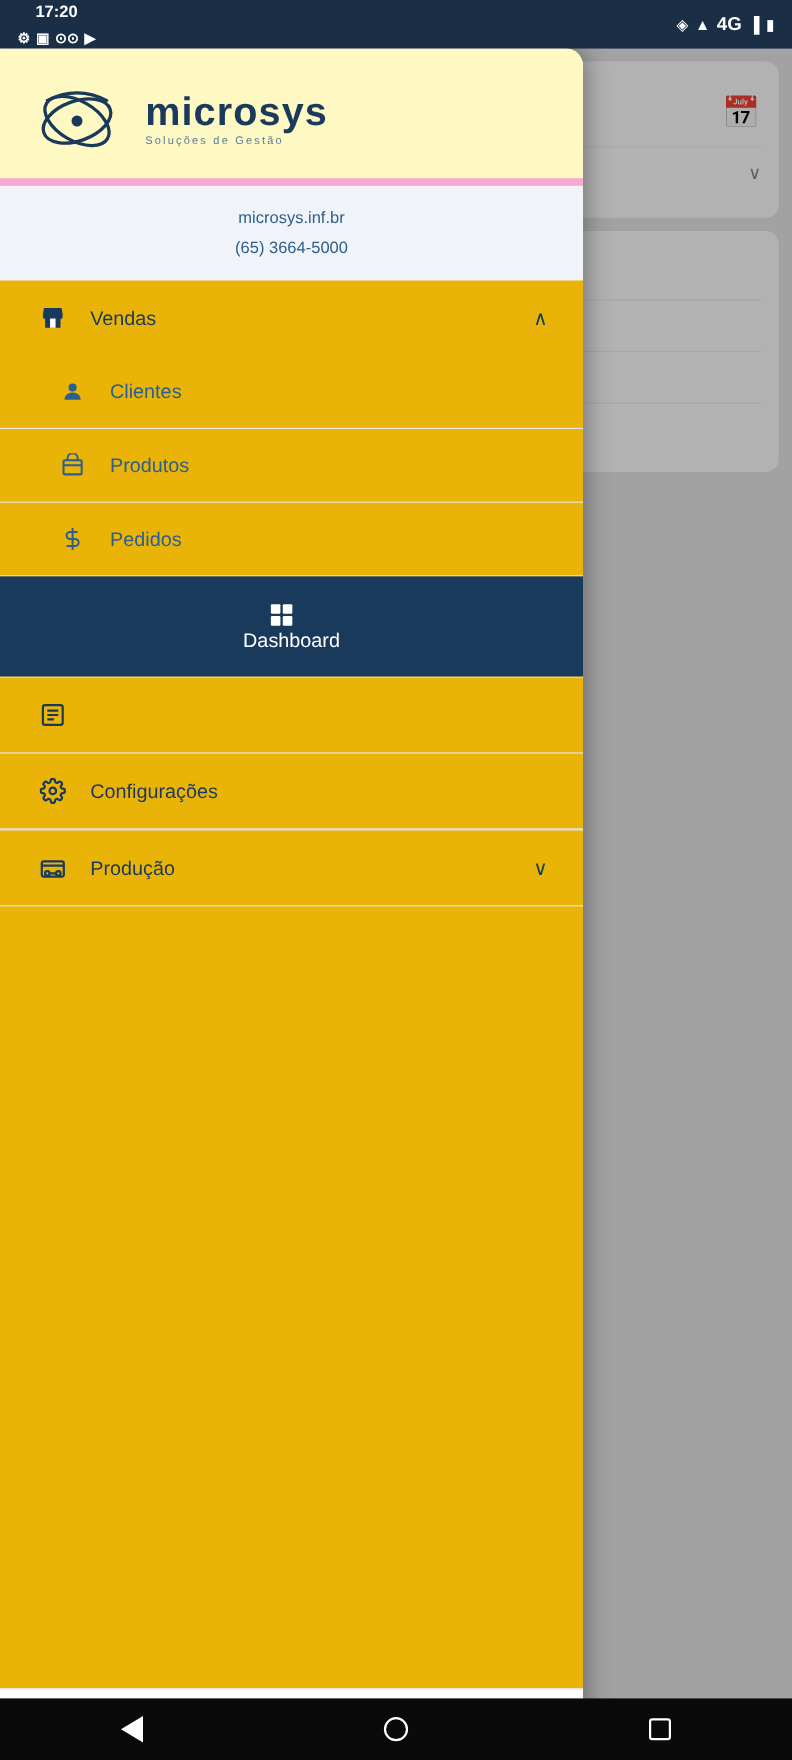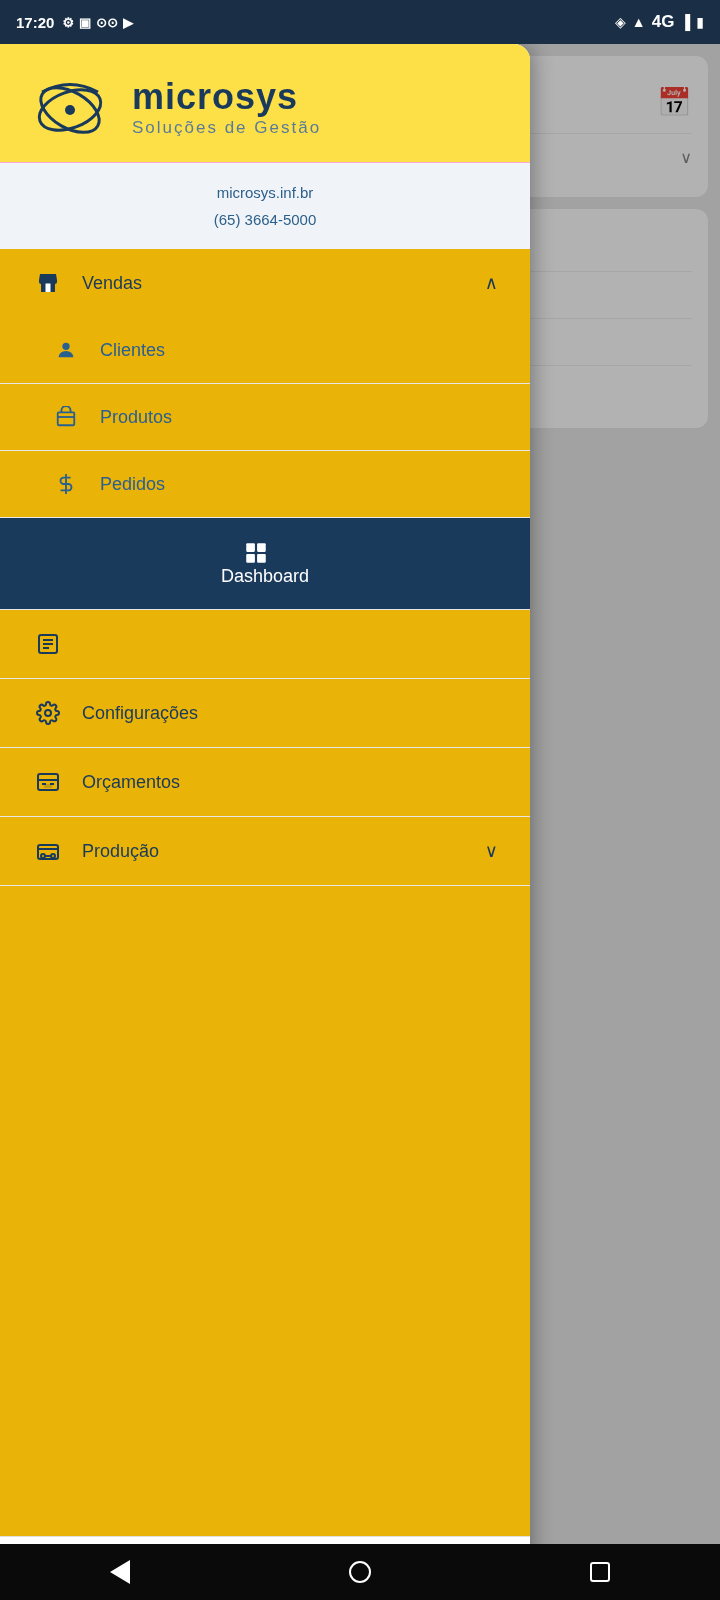--- a/index.html
+++ b/index.html
@@ -27,20 +27,21 @@
       z-index: 100;
     }
 
     .status-left {
       display: flex;
       align-items: center;
       gap: 8px;
       color: white;
       font-size: 15px;
       font-weight: 600;
+      flex-direction: column;
     }
 
     .status-icons {
       display: flex;
       align-items: center;
       gap: 5px;
     }
 
     .status-icon {
       color: white;
@@ -121,47 +122,47 @@
       border-radius: 0 16px 16px 0;
       z-index: 10;
       display: flex;
       flex-direction: column;
       overflow: hidden;
       box-shadow: 4px 0 20px rgba(0,0,0,0.3);
     }
 
     
     .drawer-logo {
-      background: #fde047;
+      background: #fef9c3;
       padding: 28px 32px 20px 32px;
       display: flex;
       align-items: center;
       gap: 20px;
-      border-bottom: 1px solid #f9a8d4;
+      border-bottom: 7px solid #f9a8d4;
     }
 
     .logo-icon-wrap {
       width: 80px;
       height: 70px;
     }
 
     .logo-text-wrap {
       display: flex;
       flex-direction: column;
     }
 
     .logo-brand {
       font-size: 36px;
       font-weight: 700;
       color: #1a3a5c;
       letter-spacing: 1px;
     }
 
     .logo-tagline {
-      font-size: 17px;
+      font-size: 10px;
       color: #5a7a9a;
       letter-spacing: 2px;
     }
 
     
     .drawer-contact {
       background: #f0f4f8;
       padding: 16px;
       text-align: center;
     }
@@ -480,32 +481,20 @@
         <svg width="24" height="24" viewBox="0 0 24 24" fill="none" stroke="#1a3a5c" stroke-width="2">
           <circle cx="12" cy="12" r="3"></circle>
           <path d="M19.4 15a1.65 1.65 0 00.33 1.82l.06.06a2 2 0 010 2.83 2 2 0 01-2.83 0l-.06-.06a1.65 1.65 0 00-1.82-.33 1.65 1.65 0 00-1 1.51V21a2 2 0 01-4 0v-.09A1.65 1.65 0 009 19.4a1.65 1.65 0 00-1.82.33l-.06.06a2 2 0 01-2.83-2.83l.06-.06A1.65 1.65 0 004.68 15a1.65 1.65 0 00-1.51-1H3a2 2 0 010-4h.09A1.65 1.65 0 004.6 9a1.65 1.65 0 00-.33-1.82l-.06-.06a2 2 0 012.83-2.83l.06.06A1.65 1.65 0 009 4.68a1.65 1.65 0 001-1.51V3a2 2 0 014 0v.09a1.65 1.65 0 001 1.51 1.65 1.65 0 001.82-.33l.06-.06a2 2 0 012.83 2.83l-.06.06A1.65 1.65 0 0019.4 9a1.65 1.65 0 001.51 1H21a2 2 0 010 4h-.09a1.65 1.65 0 00-1.51 1z"></path>
         </svg>
       </span>
       <span class="menu-label">Configurações</span>
     </div>
 
     <div class="menu-divider"></div>
 
-    <div class="menu-item">
-      <span class="menu-icon">
-        <svg width="24" height="24" viewBox="0 0 24 24" fill="none" stroke="#1a3a5c" stroke-width="2">
-          <rect x="2" y="4" width="20" height="16" rx="2"></rect>
-          <line x1="2" y1="10" x2="22" y2="10"></line>
-          <line x1="6" y1="14" x2="10" y2="14"></line>
-          <line x1="14" y1="14" x2="18" y2="14"></line>
-          <rect x="8" y="14" width="8" height="4" fill="#1a3a5c" stroke="none" opacity="0.2"></rect>
-        </svg>
-      </span>
-      <span class="menu-label">Orçamentos</span>
-    </div>
 
     <div class="menu-divider"></div>
 
     <div class="menu-item">
       <span class="menu-icon">
         <svg width="24" height="24" viewBox="0 0 24 24" fill="none" stroke="#1a3a5c" stroke-width="2">
           <rect x="2" y="6" width="20" height="14" rx="2"></rect>
           <line x1="2" y1="10" x2="22" y2="10"></line>
           <circle cx="7" cy="17" r="2"></circle>
           <circle cx="17" cy="17" r="2"></circle>

